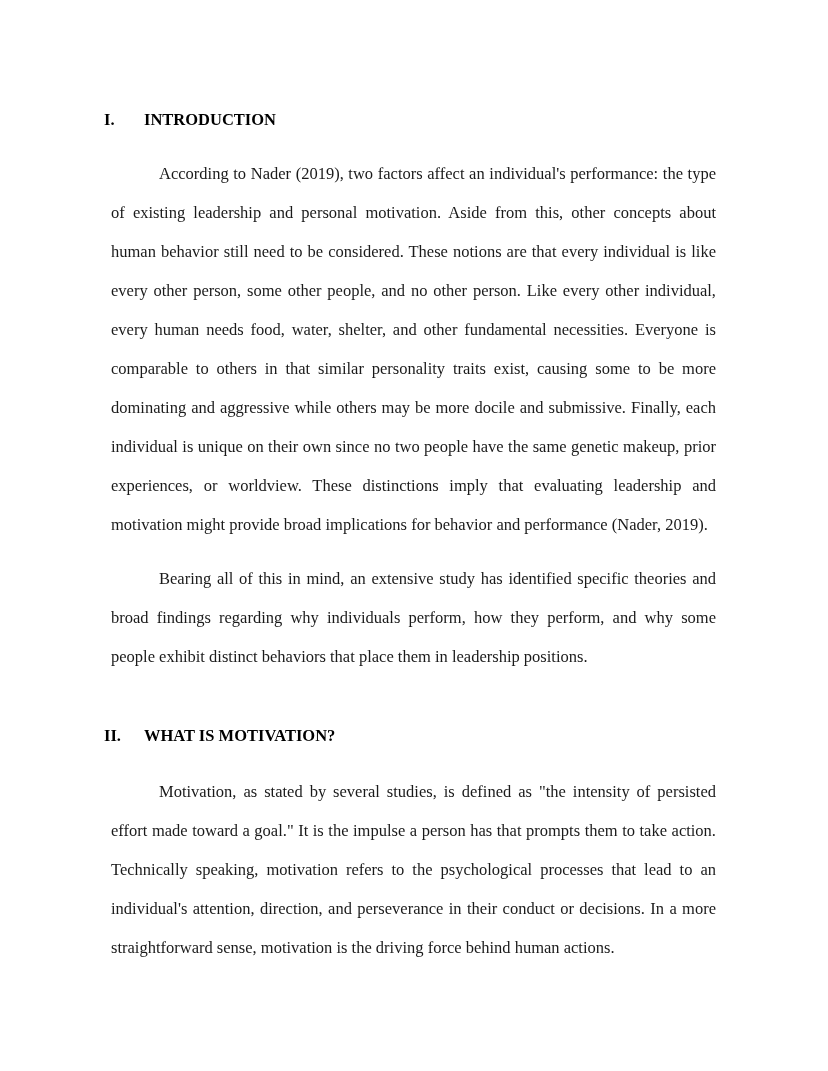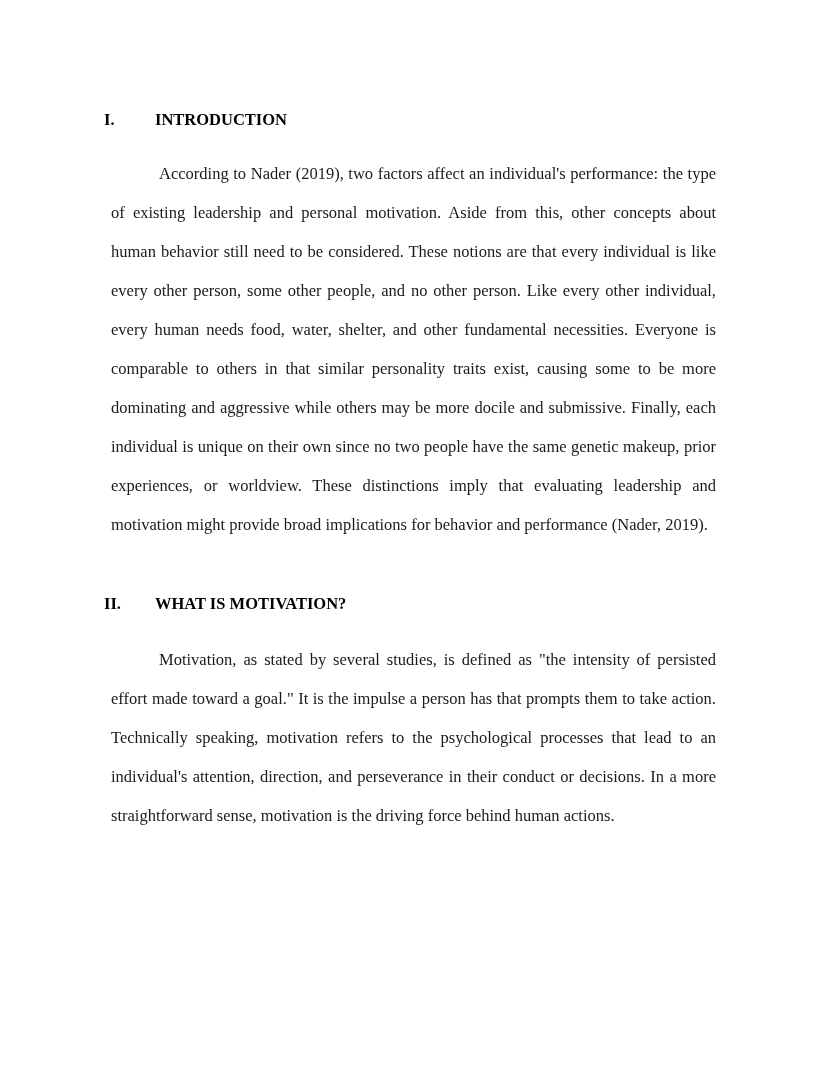--- a/index.html
+++ b/index.html
@@ -32,21 +32,20 @@
     color: #000000;
   }
   .heading .num {
     width: 48px;
     flex: 0 0 48px;
     padding-left: 8px;
     box-sizing: border-box;
   }
   .heading .title {
     flex: 1;
-    margin-left: 11px;
   }
   .para {
     margin: 15px;
     text-align: justify;
     text-align-last: left;
   }
   .para.indent {
     text-indent: 48px;
   }
   .section-2 .heading {
@@ -60,20 +59,21 @@
 
 <div class="page">
   <div class="doc-body">
 
     <div class="section">
       <h2 class="heading">
         <span class="num">I.</span>
         <span class="title">INTRODUCTION</span>
       </h2>
       <p class="para indent">According to Nader (2019), two factors affect an individual's performance: the type of existing leadership and personal motivation. Aside from this, other concepts about human behavior still need to be considered. These notions are that every individual is like every other person, some other people, and no other person. Like every other individual, every human needs food, water, shelter, and other fundamental necessities. Everyone is comparable to others in that similar personality traits exist, causing some to be more dominating and aggressive while others may be more docile and submissive. Finally, each individual is unique on their own since no two people have the same genetic makeup, prior experiences, or worldview. These distinctions imply that evaluating leadership and motivation might provide broad implications for behavior and performance (Nader, 2019).</p>
+      <p class="para indent">Bearing all of this in mind, an extensive study has identified specific theories and broad findings regarding why individuals perform, how they perform, and why some people exhibit distinct behaviors that place them in leadership positions.</p>
     </div>
 
     <div class="section section-2">
       <h2 class="heading">
         <span class="num">II.</span>
         <span class="title">WHAT IS MOTIVATION?</span>
       </h2>
       <p class="para indent">Motivation, as stated by several studies, is defined as "the intensity of persisted effort made toward a goal." It is the impulse a person has that prompts them to take action. Technically speaking, motivation refers to the psychological processes that lead to an individual's attention, direction, and perseverance in their conduct or decisions. In a more straightforward sense, motivation is the driving force behind human actions.</p>
     </div>
 

